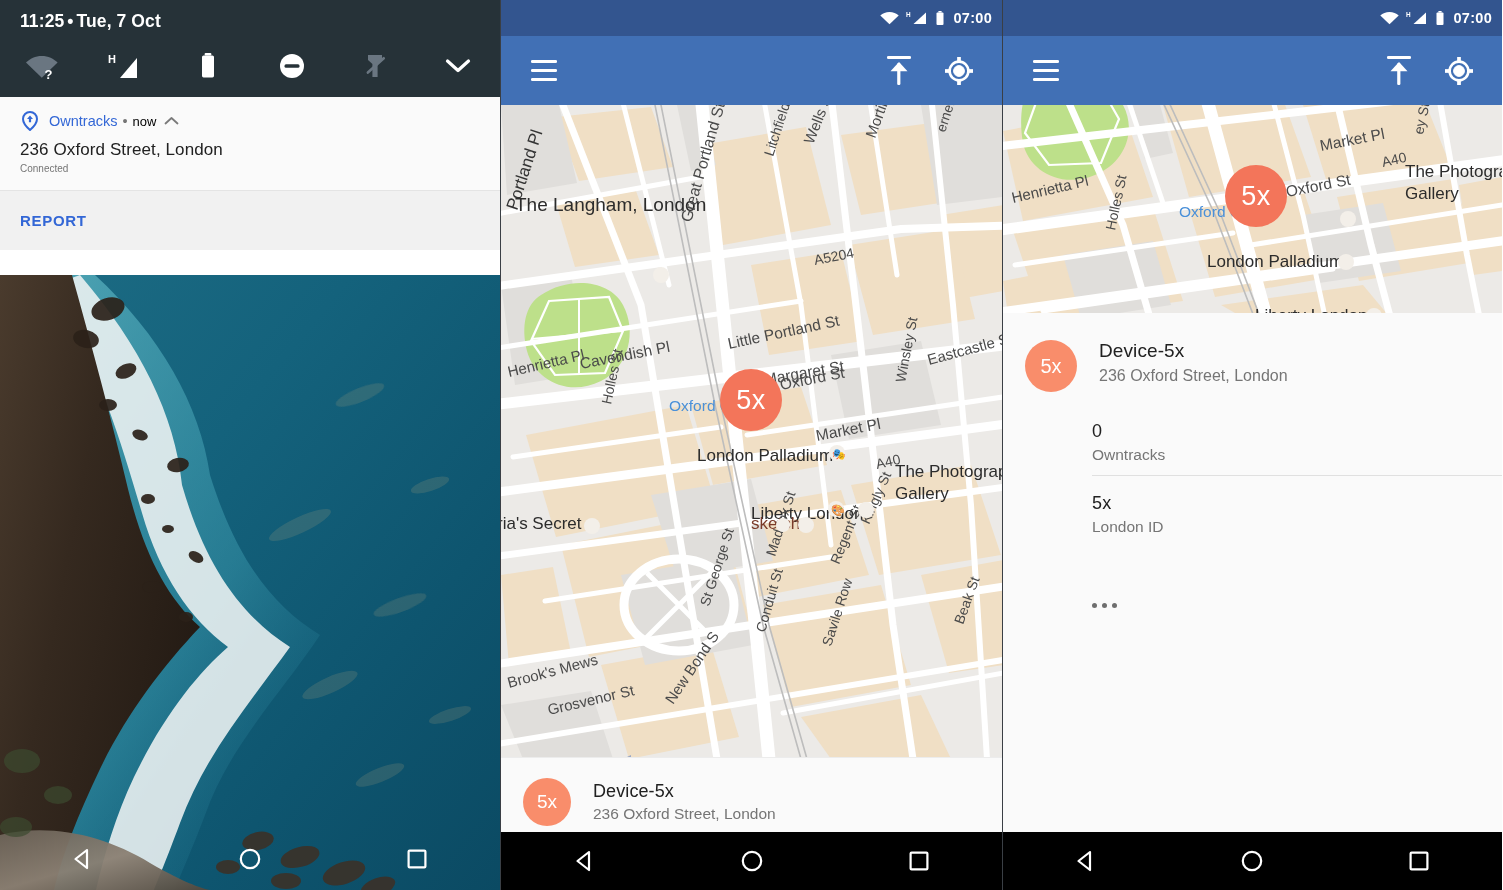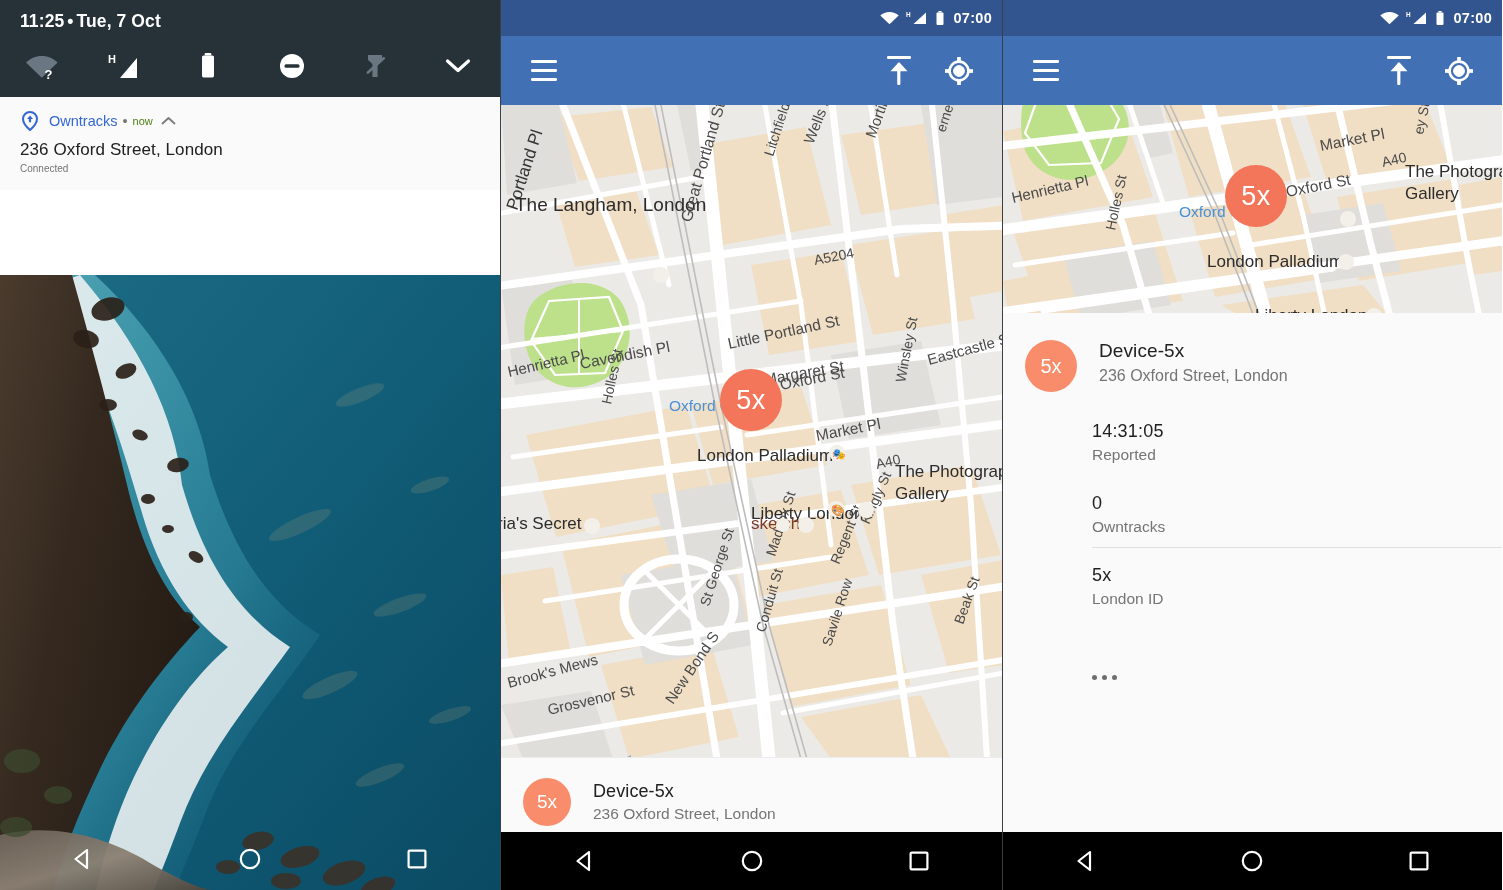--- a/index.html
+++ b/index.html
@@ -39,21 +39,21 @@
 
   .notif {
     position: absolute; top: 97px; left: 0; right: 0;
     background: #fafafa;
   }
   .notif-body { padding: 14px 20px 16px 20px; }
   .notif-head { display: flex; align-items: center; height: 20px; }
   .notif-head .pin { margin-right: 9px; display: block; }
   .notif-app { color: #3367d6; font-size: 14.5px; }
   .notif-sep { color: #757575; font-size: 14.5px; padding: 0 5px; }
-  .notif-time { color: #4d7c0f; font-size: 11px; }
+  .notif-time { color: #000000; font-size: 13px; }
   .notif-caret { margin-left: 8px; display: block; }
   .notif-title { font-size: 17px; color: #212121; margin-top: 9px; letter-spacing: .1px; }
   .notif-sub { font-size: 10px; color: #757575; margin-top: 3px; }
   .notif-actions {
     background: #f1f1f1; border-top: 1px solid #e4e4e4;
     height: 60px; display: flex; align-items: center; padding: 0 20px;
   }
   .notif-action-btn {
     color: #3367d6; font-size: 15px; font-weight: bold; letter-spacing: .7px;
     background: none; border: 0; font-family: inherit; cursor: pointer;
@@ -308,20 +308,23 @@
           </svg>
           <span class="notif-app">Owntracks</span>
           <span class="notif-sep">•</span>
           <span class="notif-time">now</span>
           <svg class="notif-caret" width="15" height="10" viewBox="0 0 15 10">
             <path d="M1.5 7.5 L7.5 2 L13.5 7.5" fill="none" stroke="#7a7a7a" stroke-width="1.8" stroke-linecap="round" stroke-linejoin="round"></path>
           </svg>
         </div>
         <div class="notif-title">236 Oxford Street, London</div>
         <div class="notif-sub">Connected</div>
+      </div>
+      <div class="notif-actions">
+        <button class="notif-action-btn">REPORT</button>
       </div>
     </div>
 
     <div class="navbar transparent">
       <button class="nav-btn">
         <svg width="26" height="26" viewBox="0 0 26 26">
           <path d="M17 4 L5.5 13 L17 22 Z" fill="none" stroke="#ffffff" stroke-width="2.2" stroke-linejoin="round"></path>
         </svg>
       </button>
       <button class="nav-btn">
@@ -638,24 +641,20 @@
         <div class="avatar">
           <span>5x</span>
         </div>
         <div class="detail-head-text">
           <div class="detail-name">Device-5x</div>
           <div class="detail-addr">236 Oxford Street, London</div>
         </div>
       </div>
 
       <div class="detail-list">
-        <div class="detail-row">
-          <div class="detail-value">14:31:05</div>
-          <div class="detail-label">Reported</div>
-        </div>
         <div class="detail-row with-divider">
           <div class="detail-value">0</div>
           <div class="detail-label">Owntracks</div>
         </div>
         <div class="detail-row">
           <div class="detail-value">5x</div>
           <div class="detail-label">London ID</div>
         </div>
         <div class="detail-row">
         </div>

